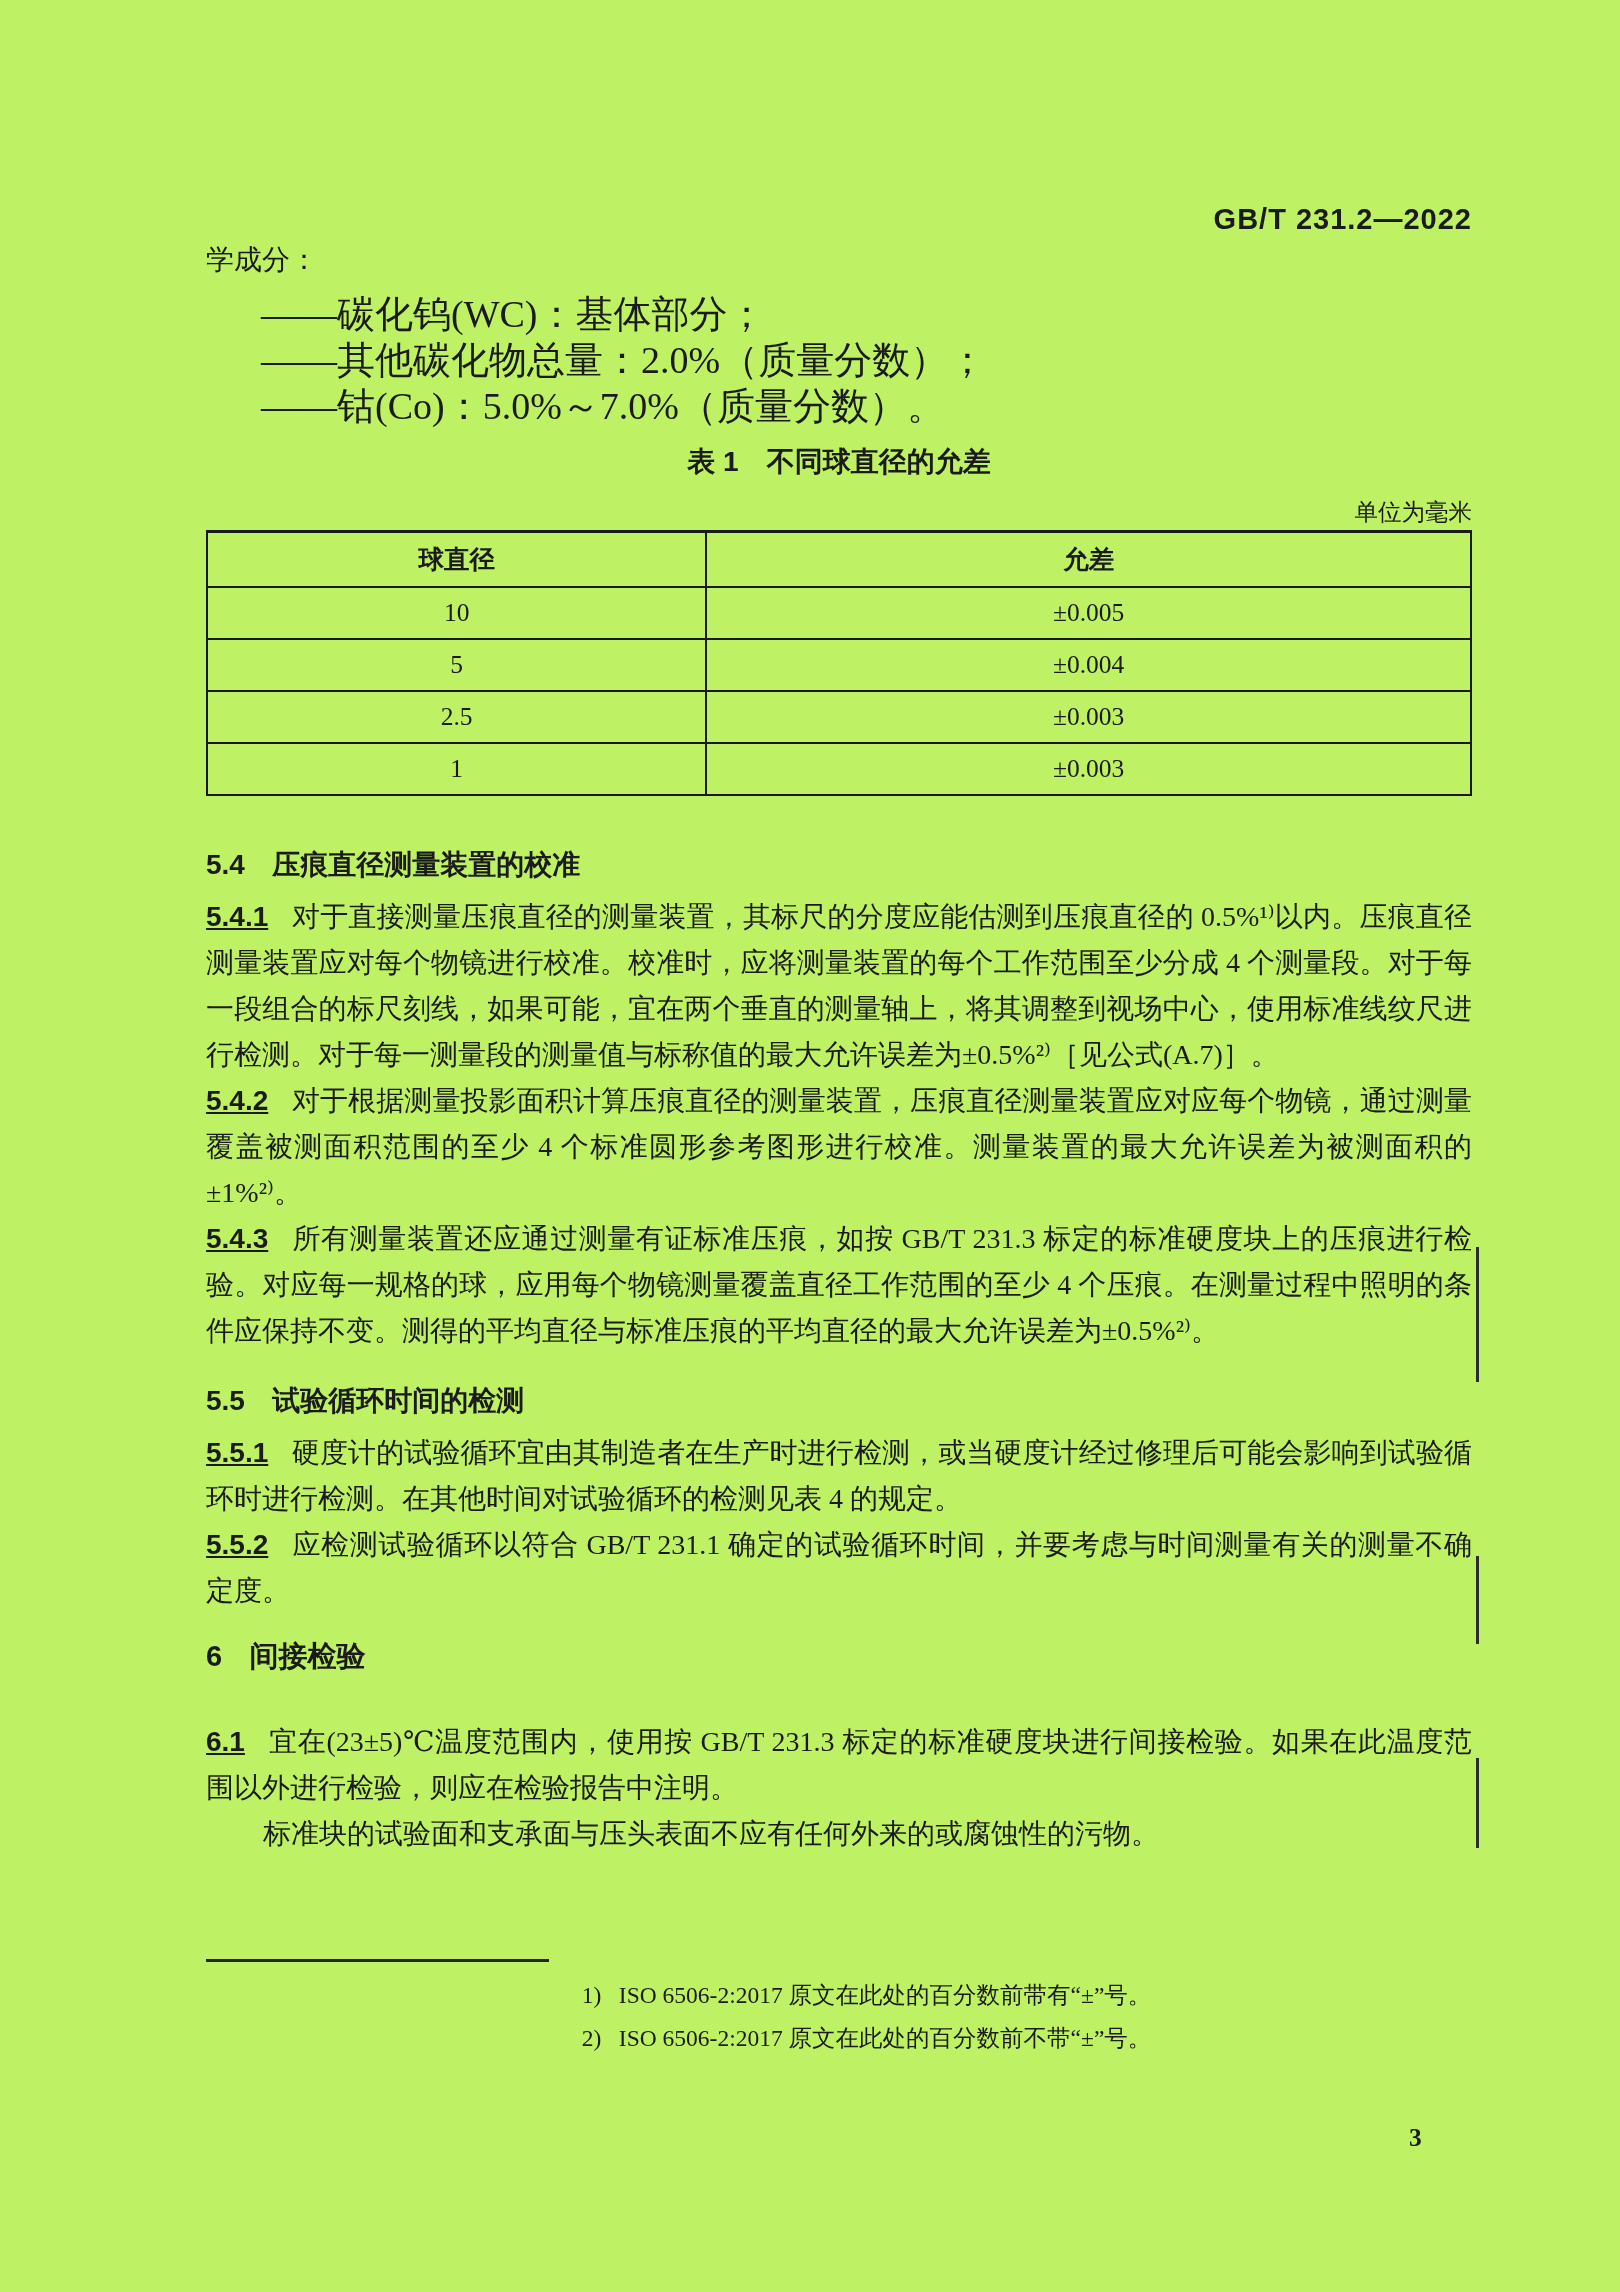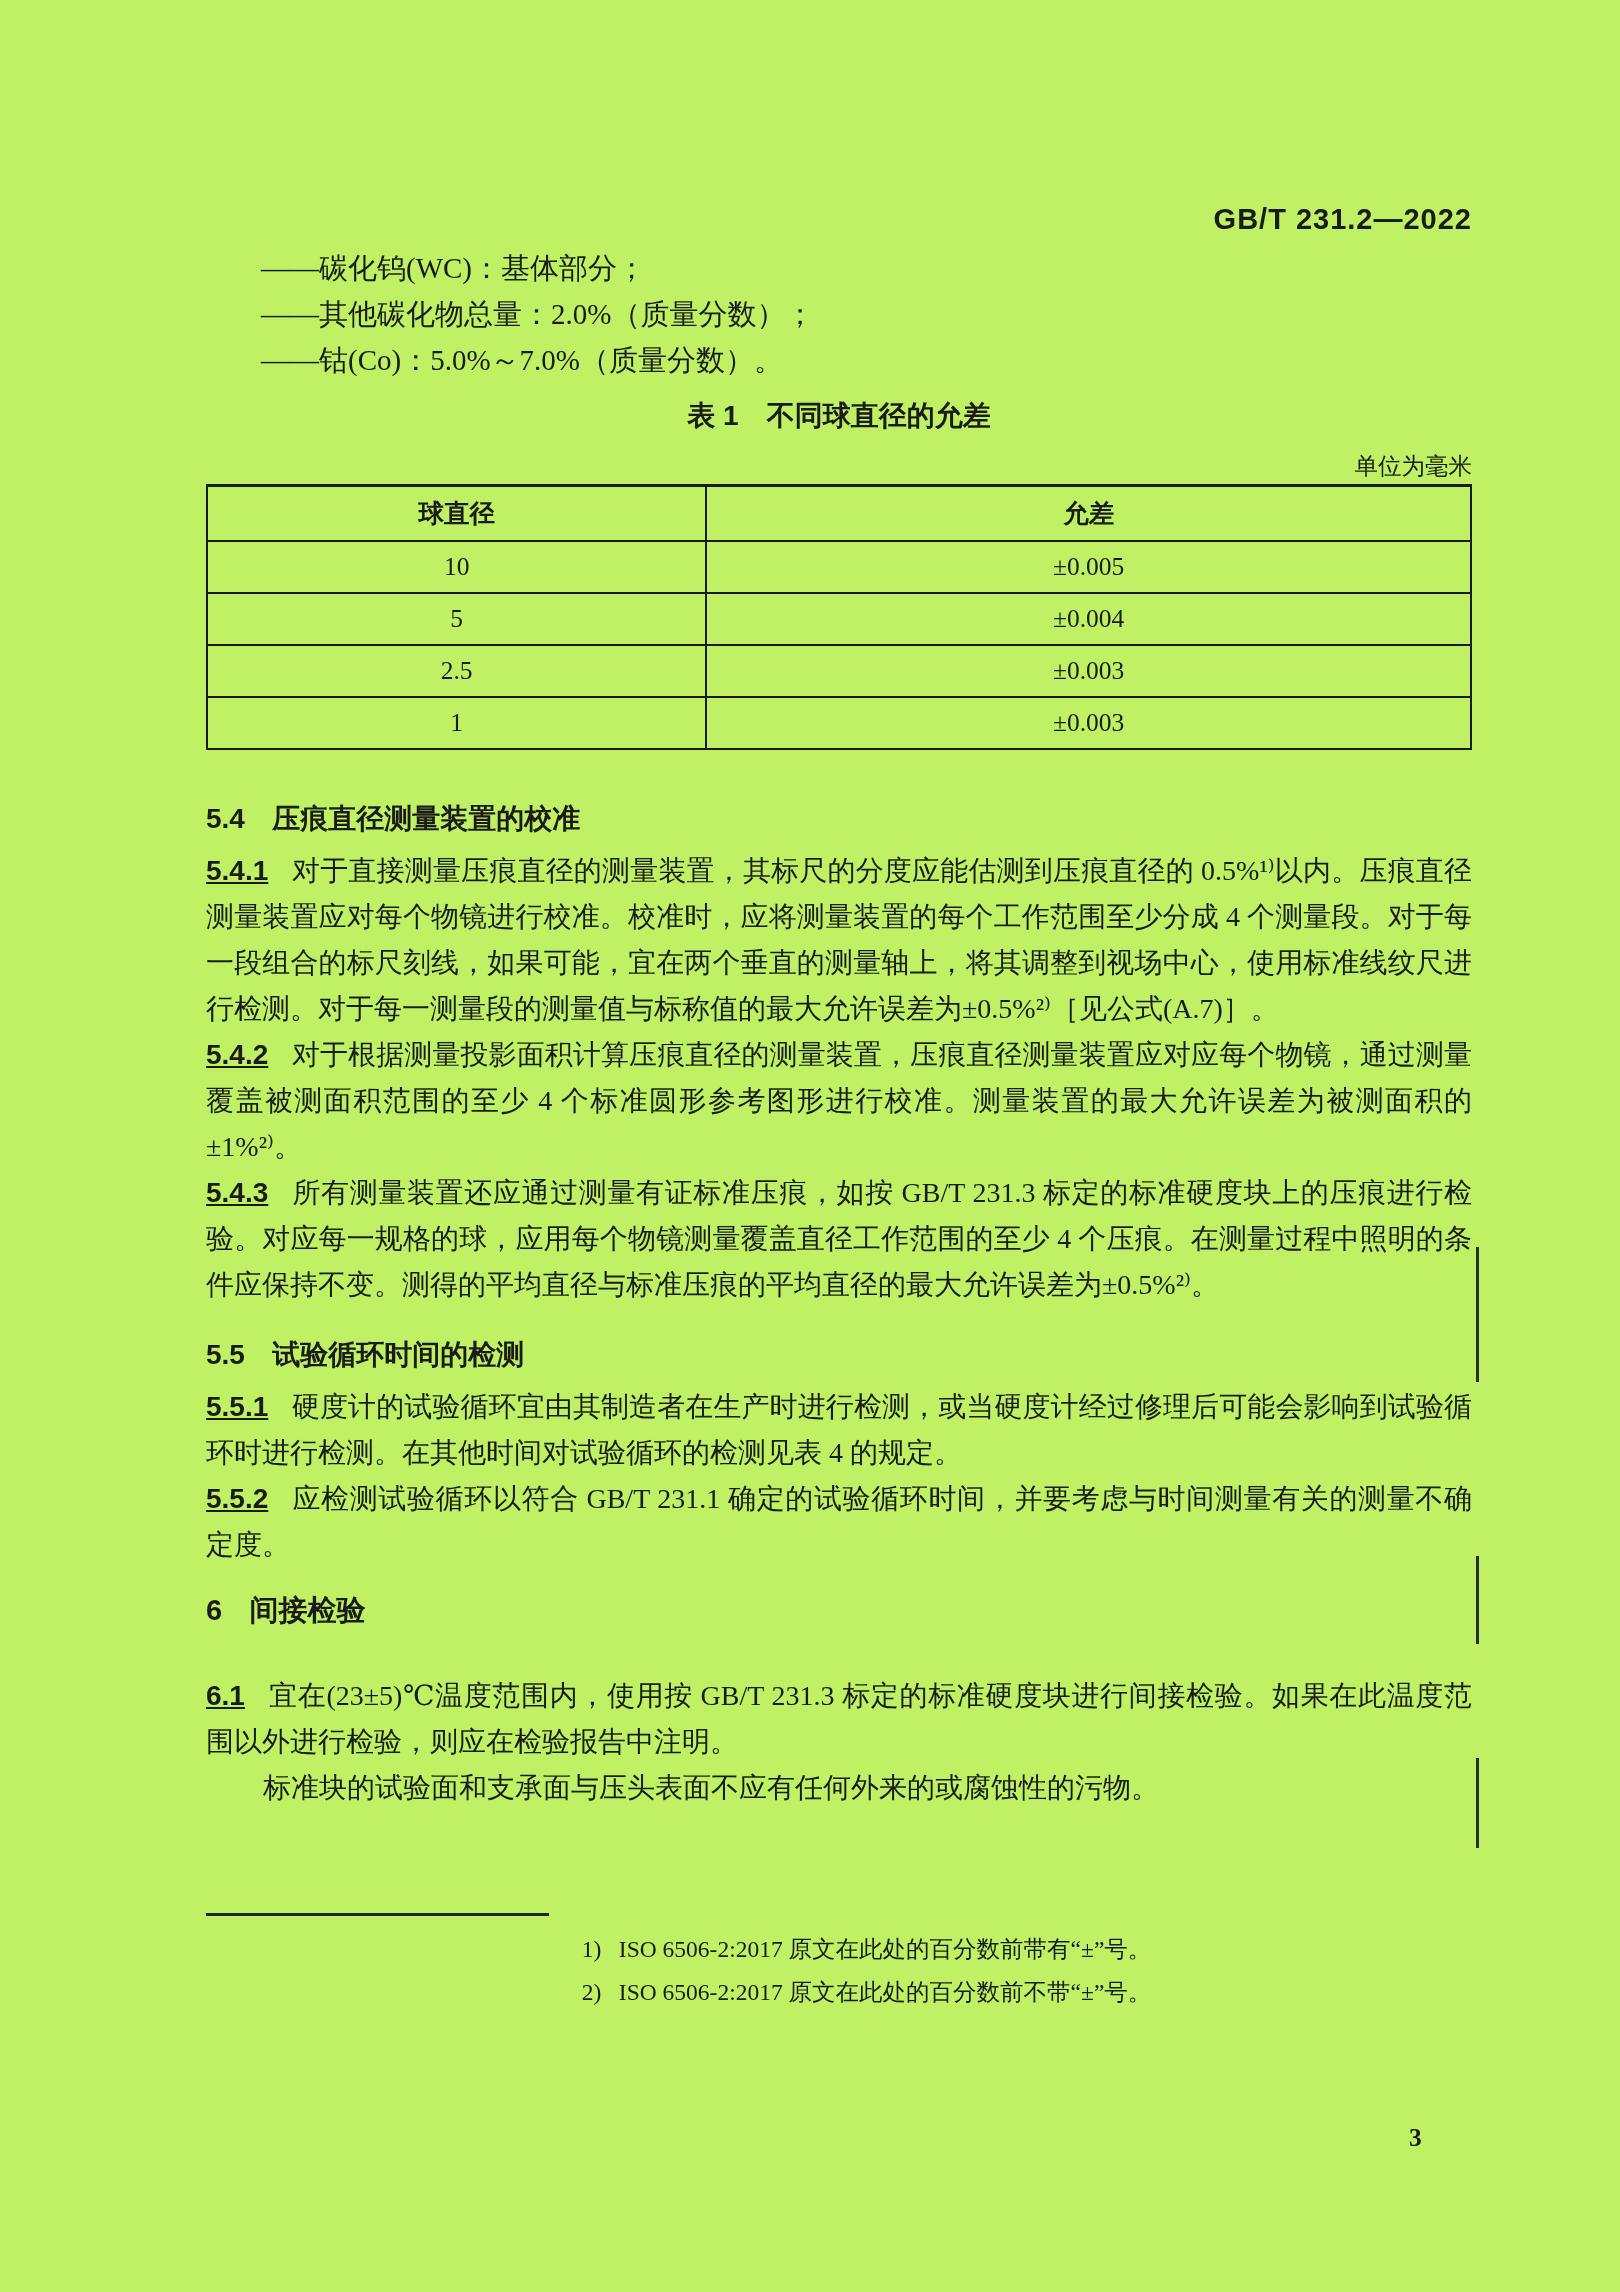--- a/index.html
+++ b/index.html
@@ -23,21 +23,21 @@
     padding-top: 202px;
     text-align: right;
     font-family: "Liberation Sans", "DejaVu Sans", sans-serif;
     font-weight: 700;
     font-size: 29px;
     line-height: 35px;
     letter-spacing: 1px;
   }
   .lead { margin-top: 43px; font-size: 29px; line-height: 37px; }
   .dash-list { margin-top: 7.8px; }
-  .dash-item { margin: 0; padding-left: 55px; font-size: 29px; line-height: 46px; }
+  .dash-item { margin: 0; padding-left: 55px; font-size: 38px; line-height: 46px; }
   .table-caption {
     margin-top: 15.7px;
     text-align: center;
     font-family: "Liberation Sans", "DejaVu Sans", sans-serif;
     font-weight: 700;
     font-size: 28px;
     line-height: 35px;
   }
   .unit-note { margin-top: 19.6px; text-align: right; font-size: 23.5px; line-height: 27.4px; }
   table.t1 {
@@ -116,20 +116,21 @@
   .rev-bar-3 { top: 1758px; height: 90px; }
 </style>
 </head>
 <body>
 
 <div class="page">
   <div class="content">
 
     <div class="doc-number">GB/T 231.2—2022</div>
 
+    <p class="lead para">学成分：</p>
 
     <div class="dash-list">
       <p class="dash-item">——碳化钨(WC)：基体部分；</p>
       <p class="dash-item">——其他碳化物总量：2.0%（质量分数）；</p>
       <p class="dash-item">——钴(Co)：5.0%～7.0%（质量分数）。</p>
     </div>
 
     <div class="table-caption">表 1　不同球直径的允差</div>
     <div class="unit-note">单位为毫米</div>
 

